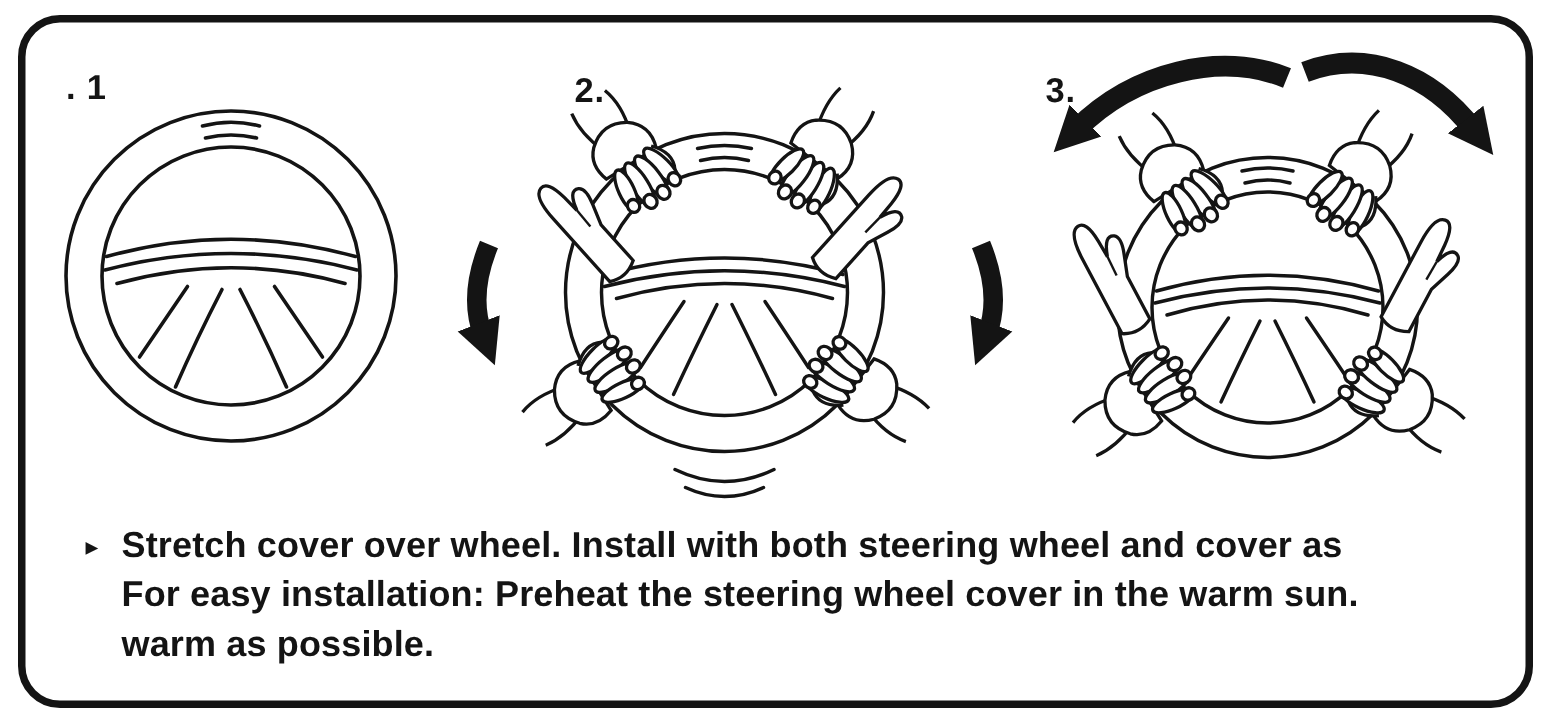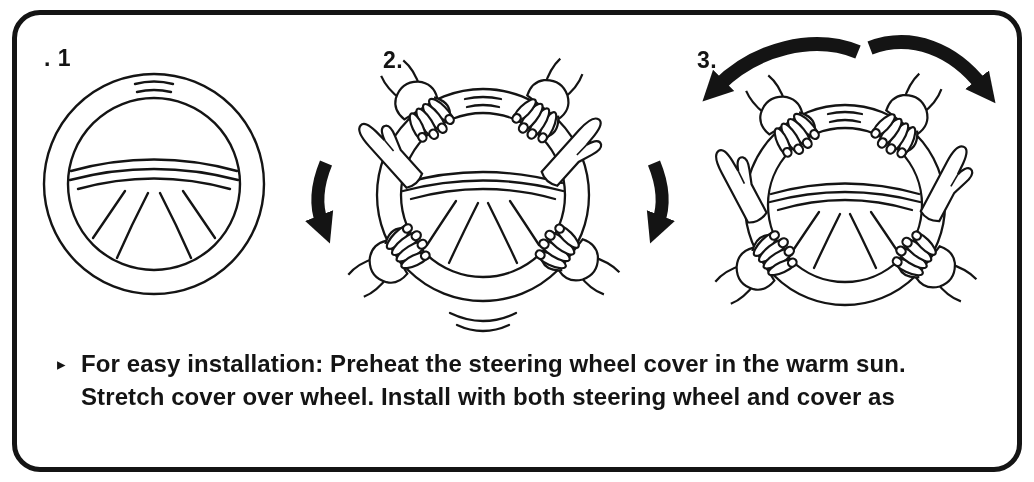--- a/index.html
+++ b/index.html
@@ -146,18 +146,19 @@
     <use href="#flat-hand" transform="translate(262,148) rotate(28)"></use>
     <use href="#grip-hand" transform="translate(104,103) rotate(55)"></use>
     <use href="#grip-hand" transform="translate(206,103) rotate(125)"></use>
     <use href="#grip-hand" transform="translate(83,226) rotate(-35)"></use>
     <use href="#grip-hand" transform="translate(227,226) rotate(-145)"></use>
   </svg>
 
   <div class="instructions">
     <span class="bullet">▸</span>
     <div class="lines">
+      <div>Stretch cover over wheel. Install with both steering wheel and cover as</div>
       <div>For easy installation: Preheat the steering wheel cover in the warm sun.</div>
-      <div>Stretch cover over wheel. Install with both steering wheel and cover as</div>
+      <div>warm as possible.</div>
     </div>
   </div>
 
 </div>
 
 </body></html>

